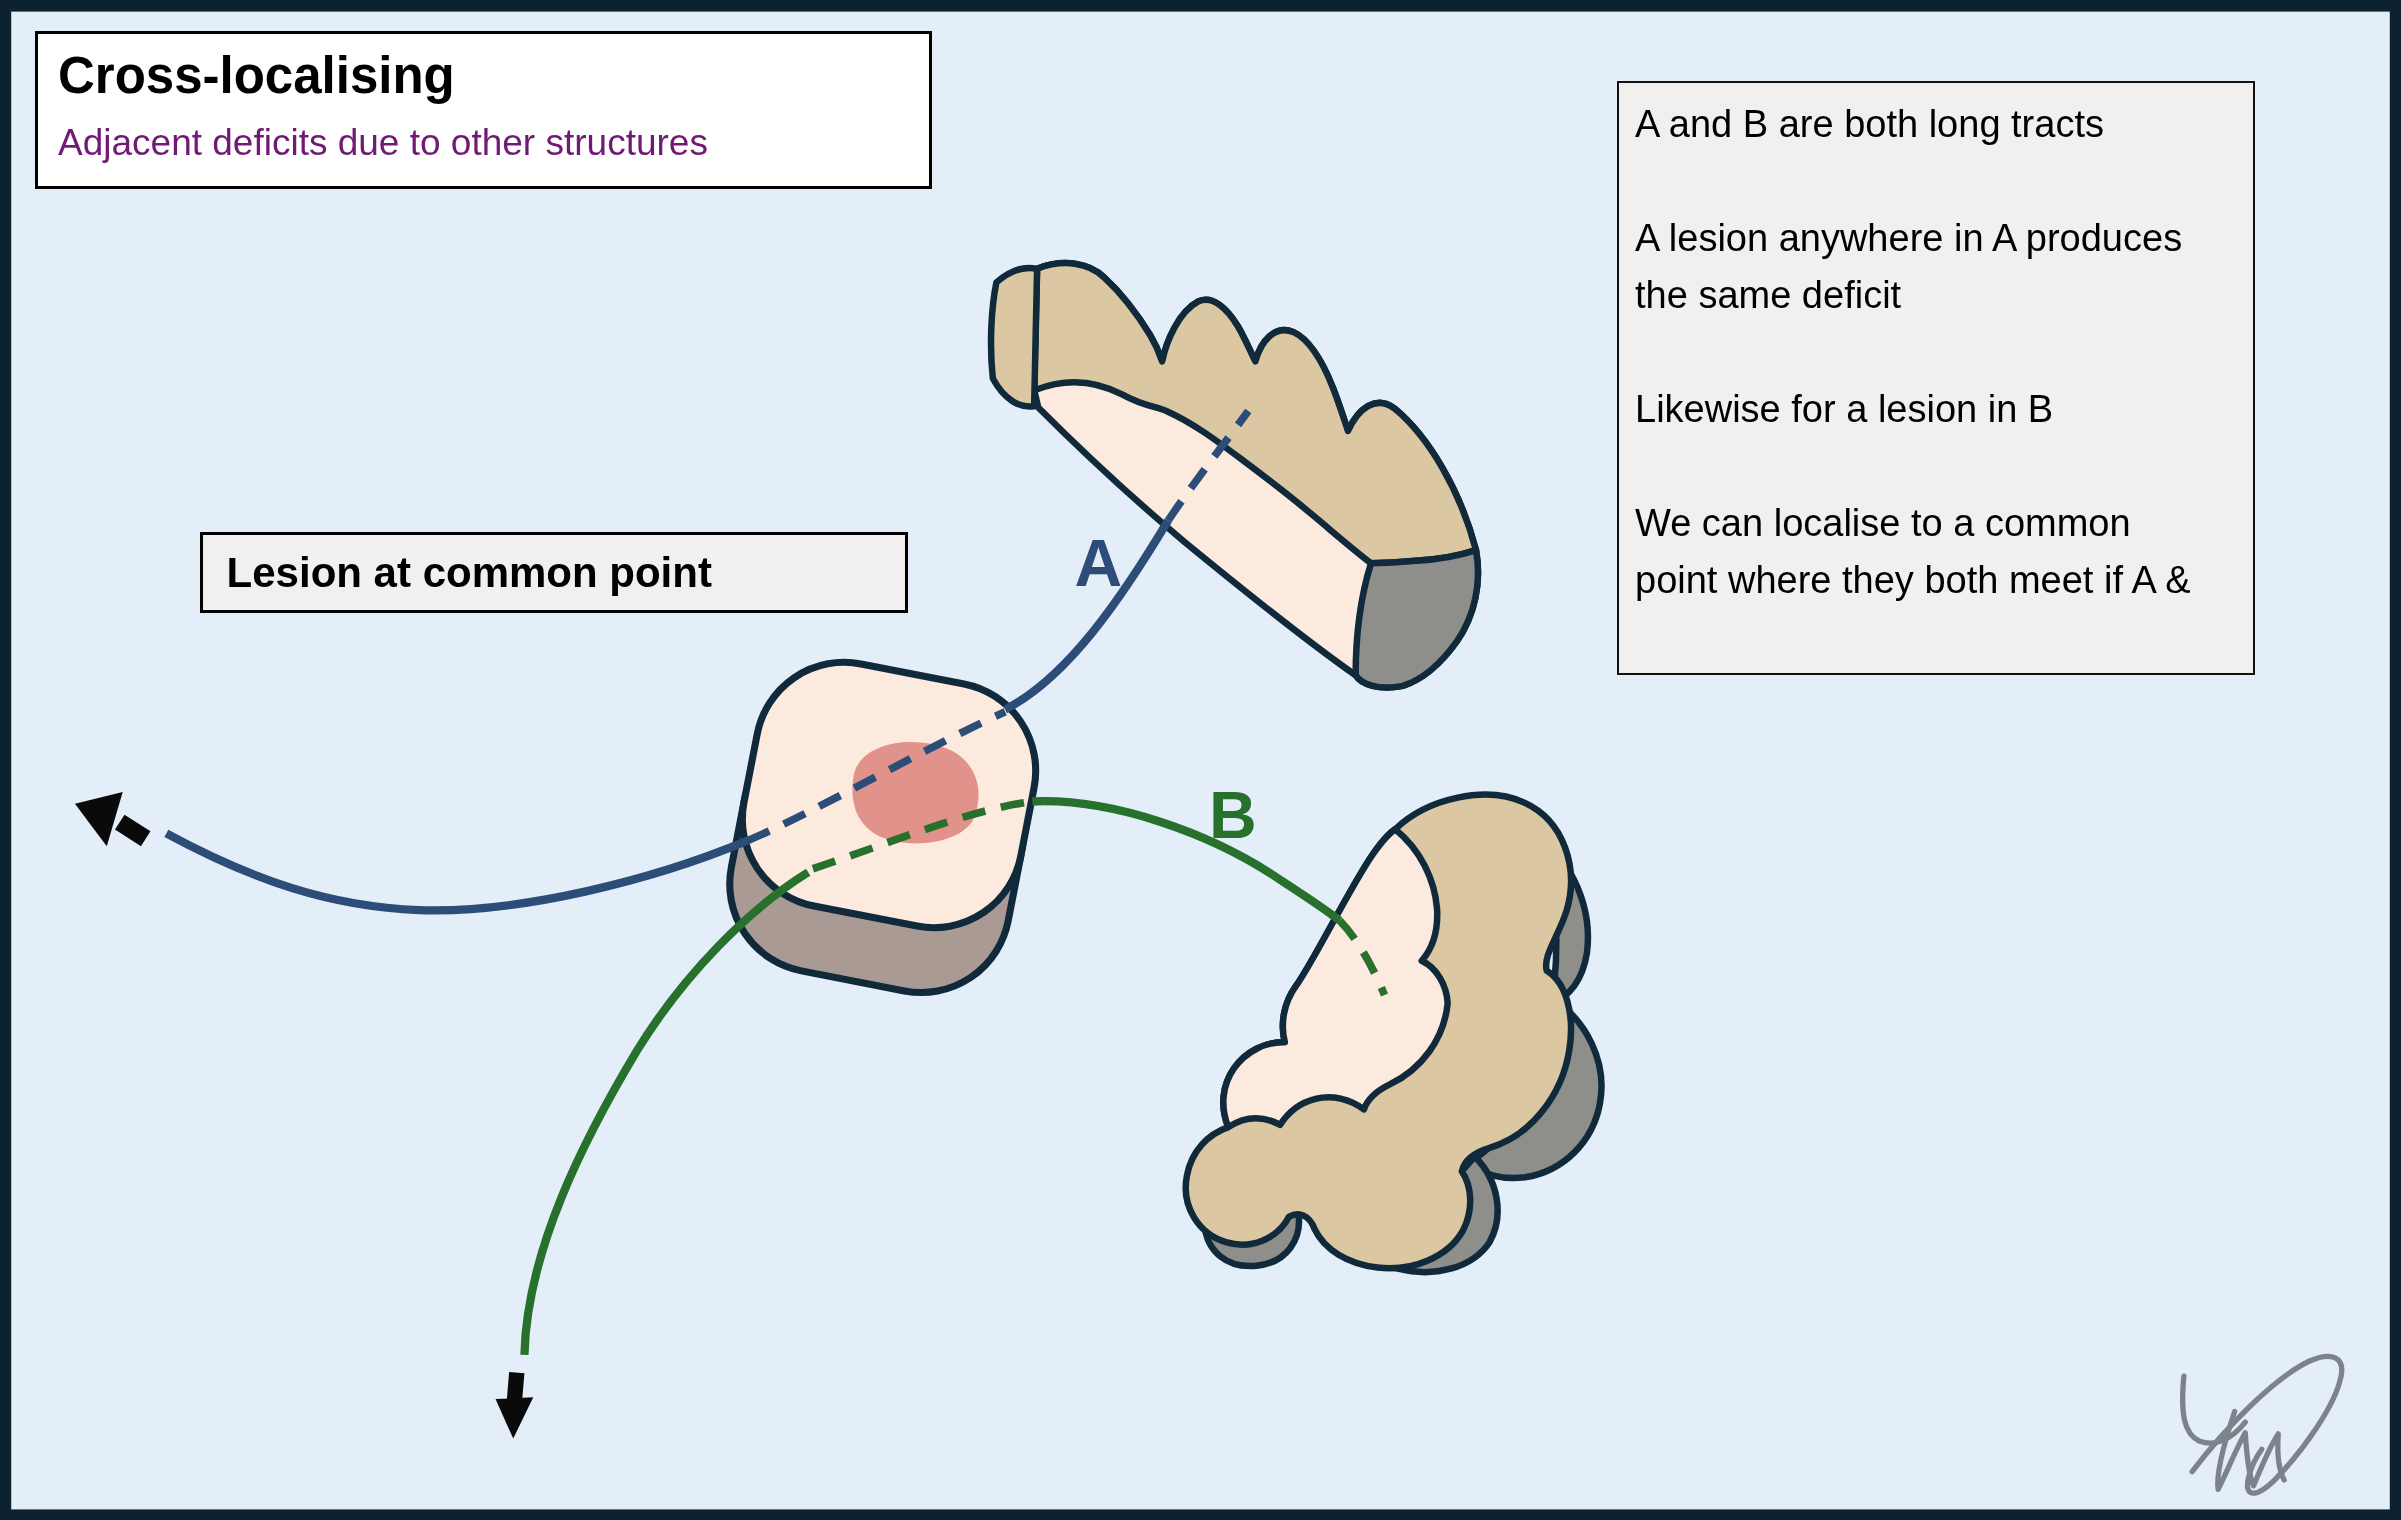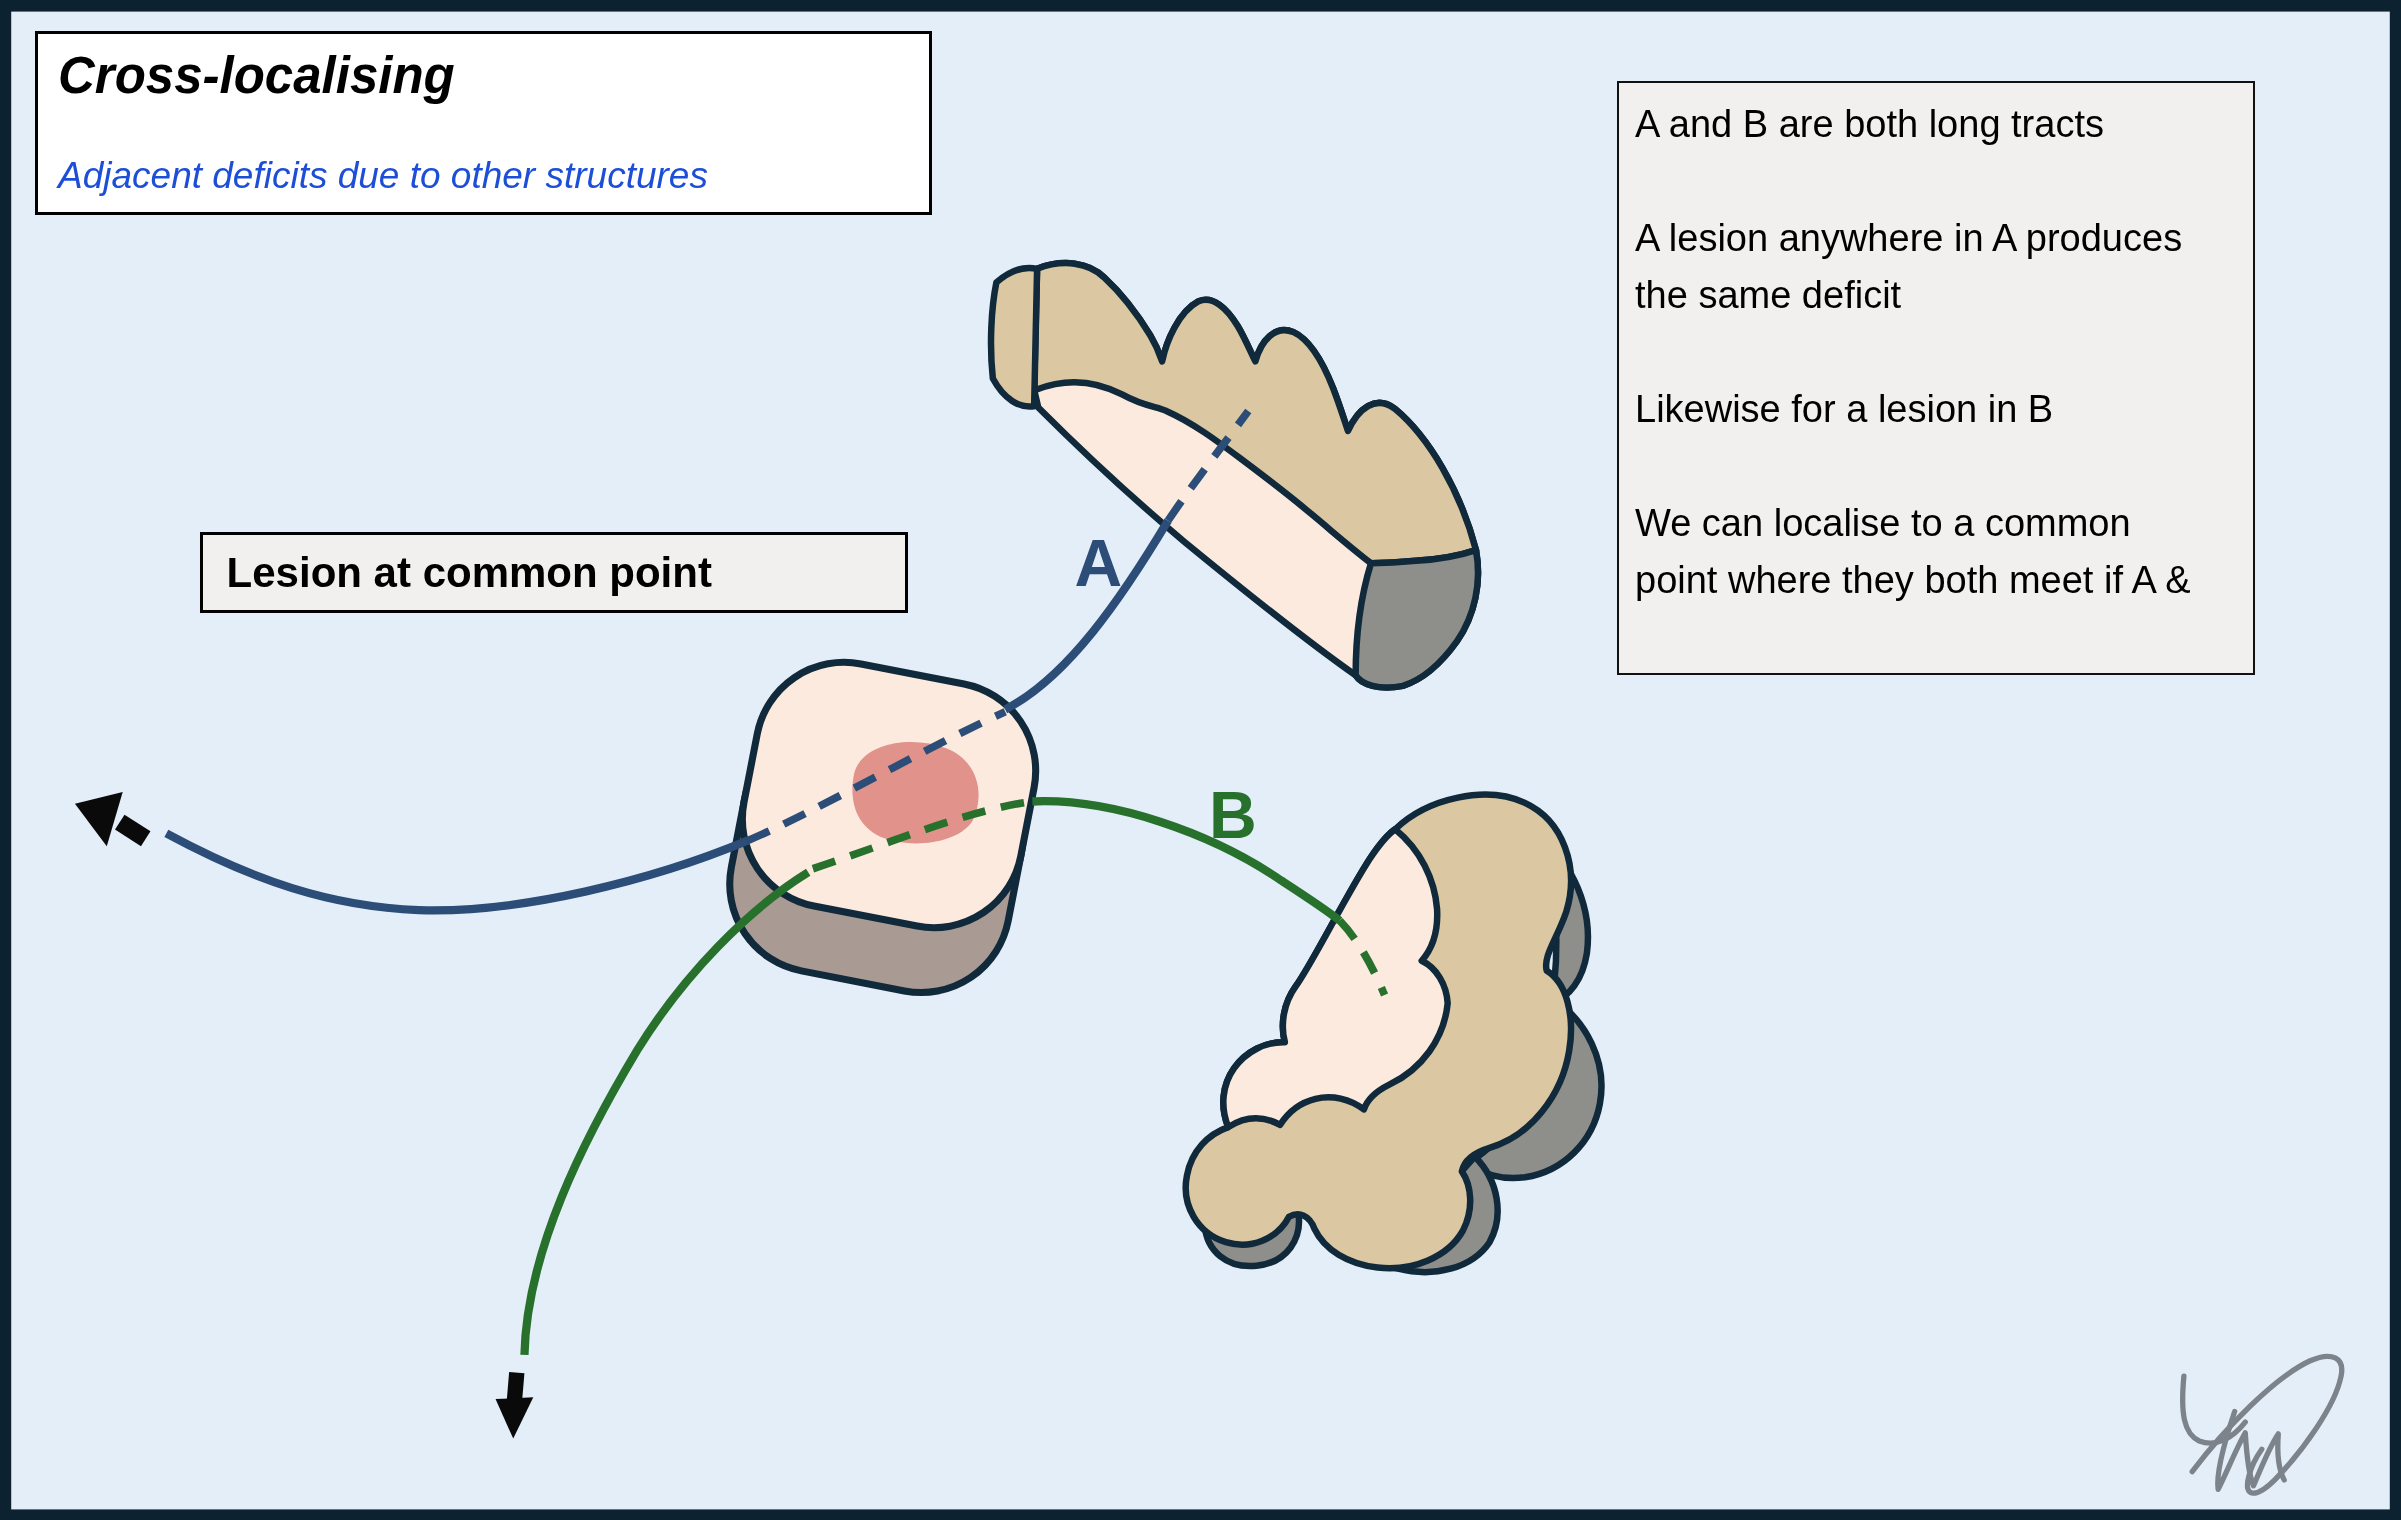--- a/index.html
+++ b/index.html
@@ -1,23 +1,23 @@
 <!DOCTYPE html>
 <html style="font-size:9.4px"><head>
 <meta charset="utf-8">
 <style>
   html,body{margin:0;padding:0;background:#fff;}
   body{font-family:"Liberation Sans",sans-serif;}
   .canvas{position:relative;width:2401px;height:1521px;overflow:hidden;}
   .canvas svg.scene{position:absolute;left:0;top:0;width:2401px;height:1521px;display:block;}
   .overlay-box{position:absolute;box-sizing:border-box;}
-  .title-box{left:35px;top:31px;width:897px;height:184px;background:#ffffff;border:3px solid #000;
-             padding:15.3px 20px;display:flex;flex-direction:column;justify-content:space-between;gap:8.3px;font-style:italic;}
+  .title-box{left:35px;top:31px;width:897px;height:158px;background:#ffffff;border:3px solid #000;
+             padding:15.3px 20px;display:flex;flex-direction:column;justify-content:flex-start;gap:8.3px;}
   .title-box .title{font-size:51px;font-weight:bold;color:#000;line-height:1.05;}
-  .title-box .subtitle{font-size:37px;color:#1d4ed8;line-height:1.1;}
+  .title-box .subtitle{font-size:37px;color:#701a75;line-height:1.1;margin-top:12px;}
   .lesion-box{left:200px;top:532px;width:708px;height:81px;background:#f1f0ee;border:3px solid #000;
               display:flex;align-items:center;padding-left:23.6px;}
   .lesion-box .lbl{font-size:42px;font-weight:bold;color:#000;}
   .info-box{left:1617px;top:81px;width:638px;height:594px;background:#f1f0ee;border:2.4px solid #111;
             padding:13px 16px;}
   .info-box .line{font-size:38px;color:#000;line-height:57px;min-height:57px;white-space:nowrap;}
   .structure-stroke{stroke-width:11px;stroke-linejoin:round;}
   .disc-stroke{stroke-width:12px;stroke-linejoin:round;}
   .tract{fill:none;stroke-width:14px;stroke-linecap:butt;}
   .tract-dashed{fill:none;stroke-width:13px;stroke-dasharray:40 27;stroke-linecap:butt;}

